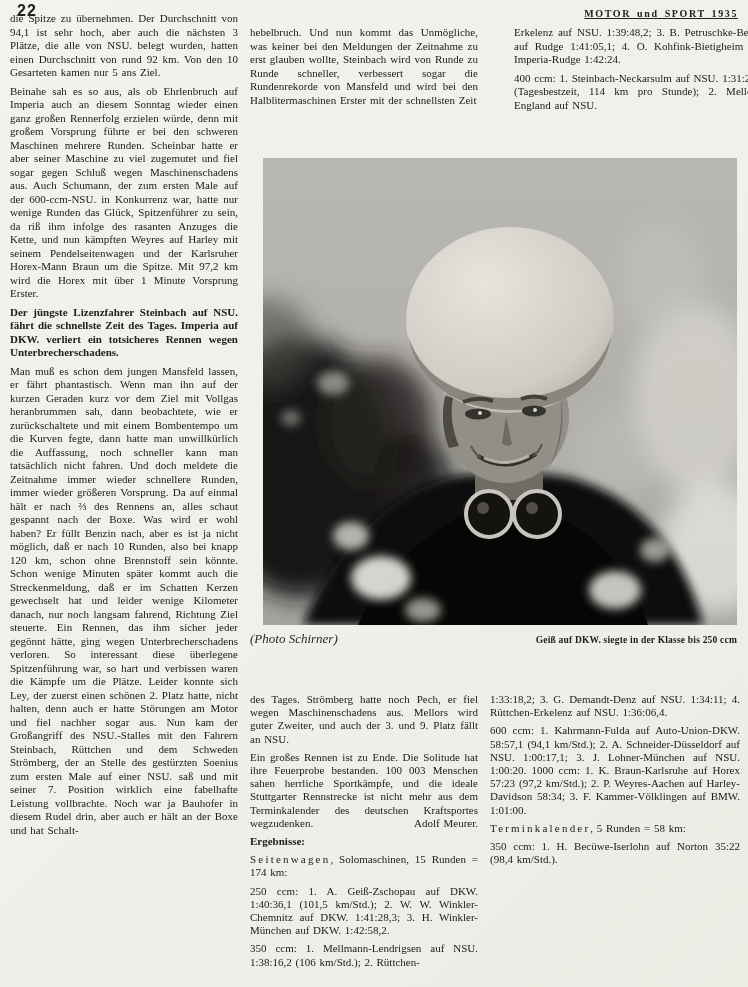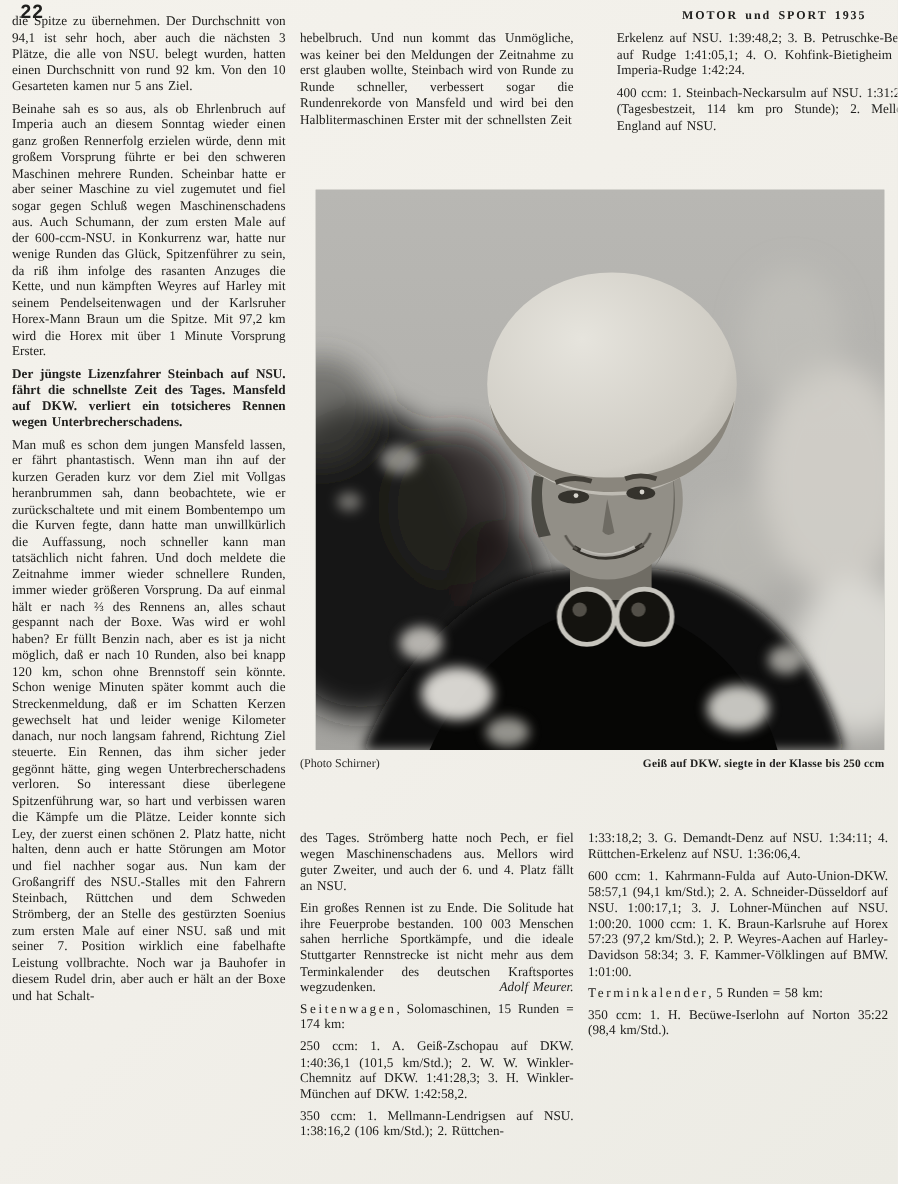--- a/index.html
+++ b/index.html
@@ -13,63 +13,63 @@
     position:relative;width:748px;height:987px;
     background:linear-gradient(135deg,#f4f2ec 0%,#f1efe9 55%,#ecebe4 100%);
     overflow:hidden;
   }
   .pagenum{
     position:absolute;left:17px;top:2px;
     font-family:"Liberation Sans","DejaVu Sans",sans-serif;
     font-weight:bold;font-size:16px;letter-spacing:1px;
   }
   .journal{
-    position:absolute;right:26px;top:8px;
-    font-weight:bold;font-size:10px;letter-spacing:1.6px;word-spacing:2px;
+    position:absolute;right:10px;top:8px;
+    font-weight:bold;font-size:10px;letter-spacing:1.6px;word-spacing:2px;text-decoration:underline;
   }
   .col{
     position:absolute;
     font-size:11px;line-height:13.5px;text-align:justify;
     word-spacing:1px;
   }
   .col p{margin:0 0 5px 0;}
   .col1{left:10px;top:12px;width:228px;height:952px;overflow:hidden;}
   .col2top{left:250px;top:26px;width:228px;height:108px;overflow:hidden;}
   .col3top{left:490px;top:26px;width:250px;height:126px;overflow:hidden;margin-left:24px;}
   .col2bot{left:250px;top:693px;width:228px;height:290px;overflow:hidden;line-height:13.2px;}
   .col3bot{left:490px;top:693px;width:250px;height:290px;overflow:hidden;line-height:13.2px;}
   .lead-heading{font-weight:bold;margin:7px 0 5px 0;}
   .results-title{font-weight:bold;margin:8px 0 3px 0;}
   .gesperrt{letter-spacing:2.2px;}
   .block-gap{margin-top:16px;}
   .small-gap{margin-top:7px;}
-  .byline{float:right;font-weight:normal;font-style:italic;}
+  .byline{float:right;font-weight:normal;}
   .photo-wrap{
     position:absolute;left:263px;top:158px;width:474px;height:467px;
     background:#b2b1ad;overflow:hidden;
   }
   .caption-row{
     position:absolute;left:250px;top:631px;width:487px;
     display:flex;justify-content:space-between;align-items:baseline;
   }
-  .photo-credit{font-size:10px;color:#2a2a28;}
+  .photo-credit{font-style:italic;font-size:13px;color:#2a2a28;}
   .photo-caption{font-weight:bold;font-size:9.5px;letter-spacing:.2px;}
 </style>
 </head>
 <body>
 
 <div class="page">
 
   <div class="pagenum">22</div>
   <div class="journal">MOTOR und SPORT 1935</div>
 
   <div class="col col1">
     <p>die Spitze zu übernehmen. Der Durchschnitt von 94,1 ist sehr hoch, aber auch die nächsten 3 Plätze, die alle von NSU. belegt wurden, hatten einen Durchschnitt von rund 92 km. Von den 10 Gesarteten kamen nur 5 ans Ziel.</p>
     <p>Beinahe sah es so aus, als ob Ehrlenbruch auf Imperia auch an diesem Sonntag wieder einen ganz großen Rennerfolg erzielen würde, denn mit großem Vorsprung führte er bei den schweren Maschinen mehrere Runden. Scheinbar hatte er aber seiner Maschine zu viel zugemutet und fiel sogar gegen Schluß wegen Maschinenschadens aus. Auch Schumann, der zum ersten Male auf der 600-ccm-NSU. in Konkurrenz war, hatte nur wenige Runden das Glück, Spitzenführer zu sein, da riß ihm infolge des rasanten Anzuges die Kette, und nun kämpften Weyres auf Harley mit seinem Pendelseitenwagen und der Karlsruher Horex-Mann Braun um die Spitze. Mit 97,2 km wird die Horex mit über 1 Minute Vorsprung Erster.</p>
-    <p class="lead-heading">Der jüngste Lizenzfahrer Steinbach auf NSU. fährt die schnellste Zeit des Tages. Mansfeld auf DKW. verliert ein totsicheres Rennen wegen Unterbrecherschadens.</p>
+    <p class="lead-heading">Der jüngste Lizenzfahrer Steinbach auf NSU. fährt die schnellste Zeit des Tages. Imperia auf DKW. verliert ein totsicheres Rennen wegen Unterbrecherschadens.</p>
     <p>Man muß es schon dem jungen Mansfeld lassen, er fährt phantastisch. Wenn man ihn auf der kurzen Geraden kurz vor dem Ziel mit Vollgas heranbrummen sah, dann beobachtete, wie er zurückschaltete und mit einem Bombentempo um die Kurven fegte, dann hatte man unwillkürlich die Auffassung, noch schneller kann man tatsächlich nicht fahren. Und doch meldete die Zeitnahme immer wieder schnellere Runden, immer wieder größeren Vorsprung. Da auf einmal hält er nach ⅔ des Rennens an, alles schaut gespannt nach der Boxe. Was wird er wohl haben? Er füllt Benzin nach, aber es ist ja nicht möglich, daß er nach 10 Runden, also bei knapp 120 km, schon ohne Brennstoff sein könnte. Schon wenige Minuten später kommt auch die Streckenmeldung, daß er im Schatten Kerzen gewechselt hat und leider wenige Kilometer danach, nur noch langsam fahrend, Richtung Ziel steuerte. Ein Rennen, das ihm sicher jeder gegönnt hätte, ging wegen Unterbrecherschadens verloren. So interessant diese überlegene Spitzenführung war, so hart und verbissen waren die Kämpfe um die Plätze. Leider konnte sich Ley, der zuerst einen schönen 2. Platz hatte, nicht halten, denn auch er hatte Störungen am Motor und fiel nachher sogar aus. Nun kam der Großangriff des NSU.-Stalles mit den Fahrern Steinbach, Rüttchen und dem Schweden Strömberg, der an Stelle des gestürzten Soenius zum ersten Male auf einer NSU. saß und mit seiner 7. Position wirklich eine fabelhafte Leistung vollbrachte. Noch war ja Bauhofer in diesem Rudel drin, aber auch er hält an der Boxe und hat Schalt-</p>
   </div>
 
   <div class="col col2top">
     <p>hebelbruch. Und nun kommt das Unmögliche, was keiner bei den Meldungen der Zeitnahme zu erst glauben wollte, Steinbach wird von Runde zu Runde schneller, verbessert sogar die Rundenrekorde von Mansfeld und wird bei den Halblitermaschinen Erster mit der schnellsten Zeit</p>
   </div>
 
   <div class="col col3top">
     <p>Erkelenz auf NSU. 1:39:48,2; 3. B. Petruschke-Berlin auf Rudge 1:41:05,1; 4. O. Kohfink-Bietigheim auf Imperia-Rudge 1:42:24.</p>
     <p class="small-gap">400 ccm: 1. Steinbach-Neckarsulm auf NSU. 1:31:22,3 (Tagesbestzeit, 114 km pro Stunde); 2. Mellors-England auf NSU.</p>
@@ -158,22 +158,23 @@
       <circle cx="269" cy="350" r="6" fill="#59574f" opacity="0.9"></circle>
     </svg>
   </div>
 
   <div class="caption-row">
     <span class="photo-credit">(Photo Schirner)</span>
     <span class="photo-caption">Geiß auf DKW. siegte in der Klasse bis 250 ccm</span>
   </div>
 
   <div class="col col2bot">
-    <p>des Tages. Strömberg hatte noch Pech, er fiel wegen Maschinenschadens aus. Mellors wird guter Zweiter, und auch der 6. und 4. Platz fällt an NSU.</p>
+    <p>des Tages. Strömberg hatte noch Pech, er fiel wegen Maschinenschadens aus. Mellors wird guter Zweiter, und auch der 3. und 9. Platz fällt an NSU.</p>
     <p><span>Ein großes Rennen ist zu Ende. Die Solitude hat ihre Feuerprobe bestanden. 100 003 Menschen sahen herrliche Sportkämpfe, und die ideale Stuttgarter Rennstrecke ist nicht mehr aus dem Terminkalender des deutschen Kraftsportes wegzudenken.</span> <span class="byline">Adolf Meurer.</span></p>
+    <p class="results-title">Ergebnisse:</p>
     <p><span class="gesperrt">Seitenwagen</span><span>, Solomaschinen, 15 Runden = 174 km:</span></p>
     <p>250 ccm: 1. A. Geiß-Zschopau auf DKW. 1:40:36,1 (101,5 km/Std.); 2. W. W. Winkler-Chemnitz auf DKW. 1:41:28,3; 3. H. Winkler-München auf DKW. 1:42:58,2.</p>
     <p>350 ccm: 1. Mellmann-Lendrigsen auf NSU. 1:38:16,2 (106 km/Std.); 2. Rüttchen-</p>
   </div>
 
   <div class="col col3bot">
     <p>1:33:18,2; 3. G. Demandt-Denz auf NSU. 1:34:11; 4. Rüttchen-Erkelenz auf NSU. 1:36:06,4.</p>
     <p>600 ccm: 1. Kahrmann-Fulda auf Auto-Union-DKW. 58:57,1 (94,1 km/Std.); 2. A. Schneider-Düsseldorf auf NSU. 1:00:17,1; 3. J. Lohner-München auf NSU. 1:00:20. 1000 ccm: 1. K. Braun-Karlsruhe auf Horex 57:23 (97,2 km/Std.); 2. P. Weyres-Aachen auf Harley-Davidson 58:34; 3. F. Kammer-Völklingen auf BMW. 1:01:00.</p>
     <p class="block-gap"><span class="gesperrt">Terminkalender</span><span>, 5 Runden = 58 km:</span></p>
     <p class="small-gap">350 ccm: 1. H. Becüwe-Iserlohn auf Norton 35:22 (98,4 km/Std.).</p>

